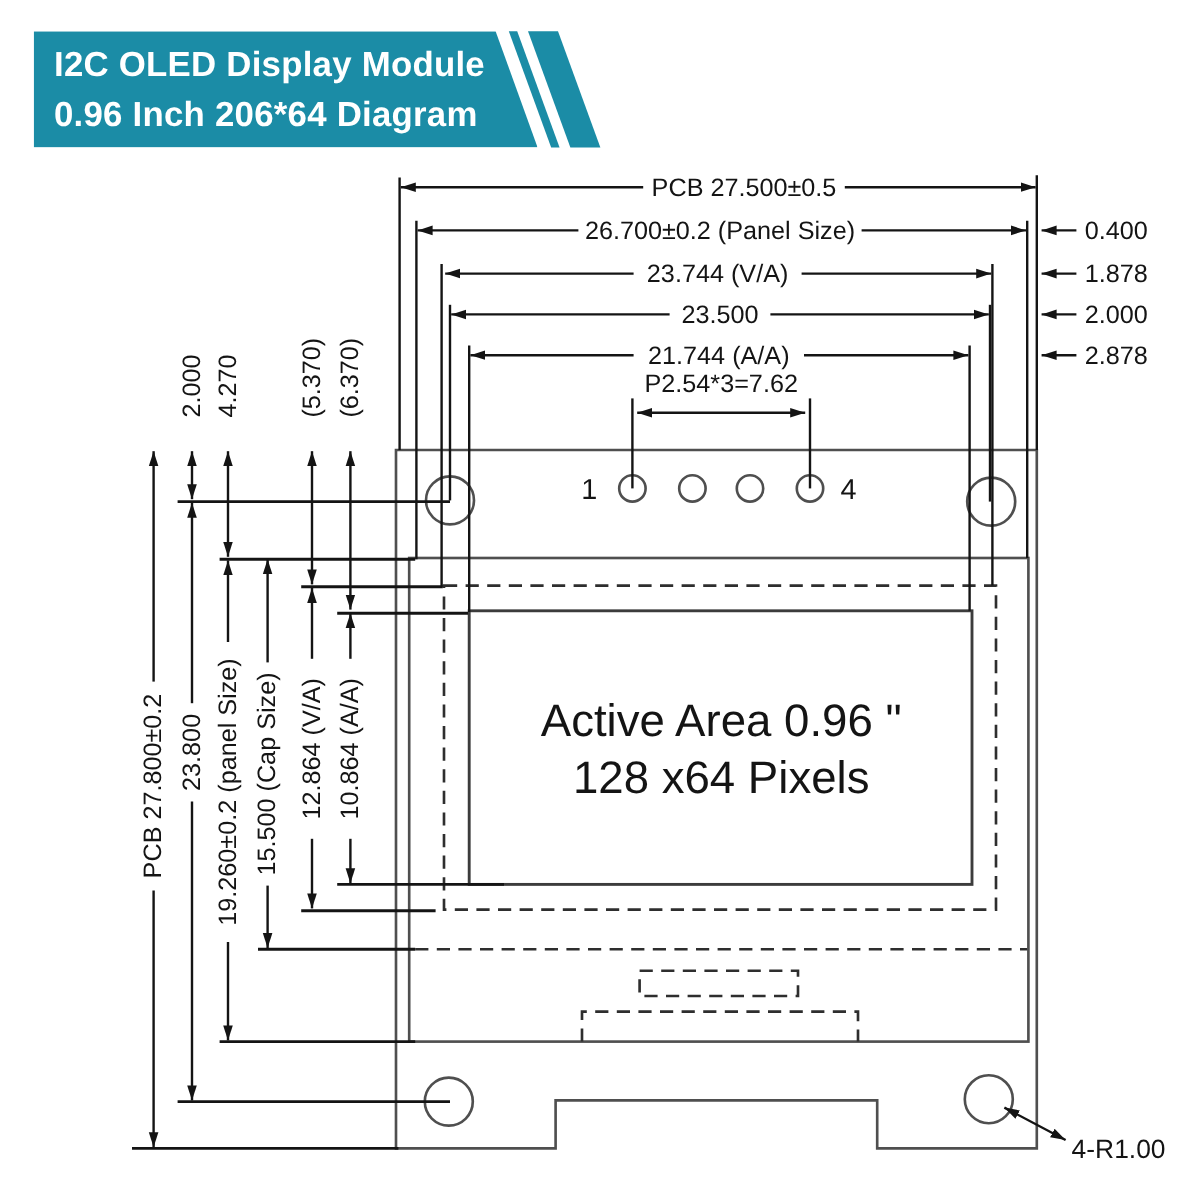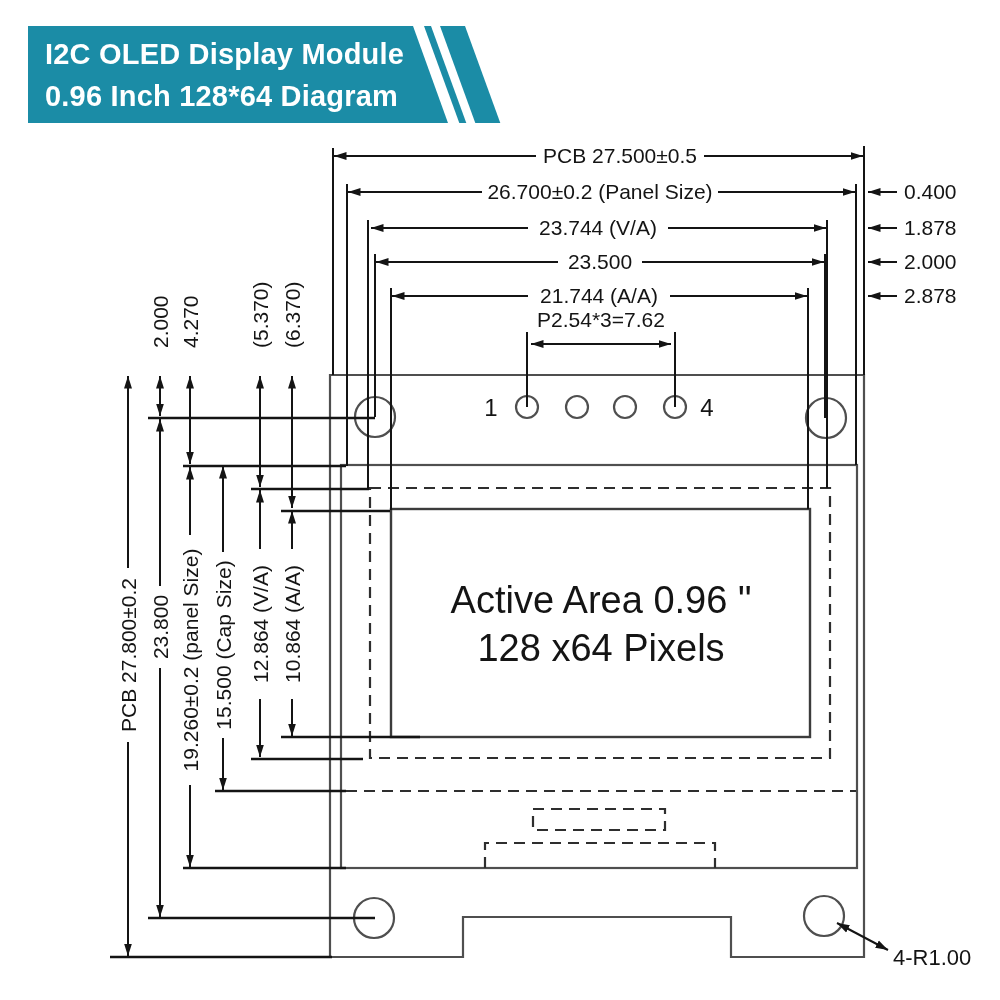--- a/index.html
+++ b/index.html
@@ -32,21 +32,21 @@
 </style>
 </head>
 <body>
 
 <div class="banner">
   <div class="shape main-block" style="background-color: rgb(27, 140, 166);"></div>
   <div class="shape stripe-thin" style="background-color: rgb(27, 140, 166);"></div>
   <div class="shape stripe-band" style="background-color: rgb(27, 140, 166);"></div>
   <div class="txt" style="color: rgb(255, 255, 255);">
     <div>I2C OLED Display Module</div>
-    <div>0.96 Inch 128*64 Diagram</div>
+    <div>0.96 Inch 206*64 Diagram</div>
   </div>
 </div>
 
 <svg width="1000" height="1000" viewBox="0 0 1000 1000">
   <defs>
     <marker id="arr" viewBox="0 0 13 10" refX="12.5" refY="5" markerWidth="13" markerHeight="10" orient="auto-start-reverse" markerUnits="userSpaceOnUse">
       <path d="M0,1 L12.5,5 L0,9 Z" fill="#141414"></path>
     </marker>
   </defs>
 

